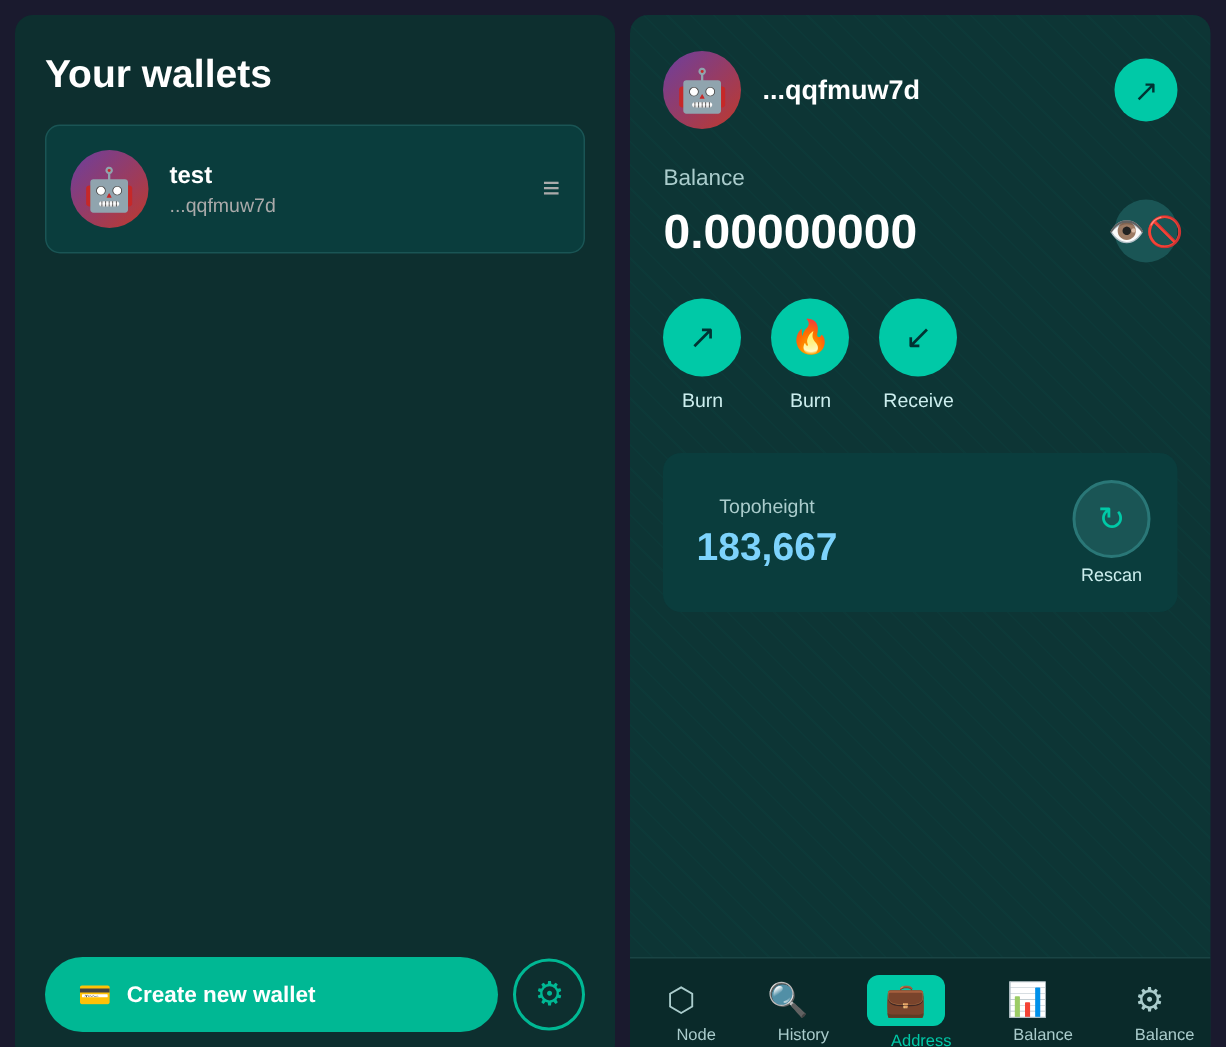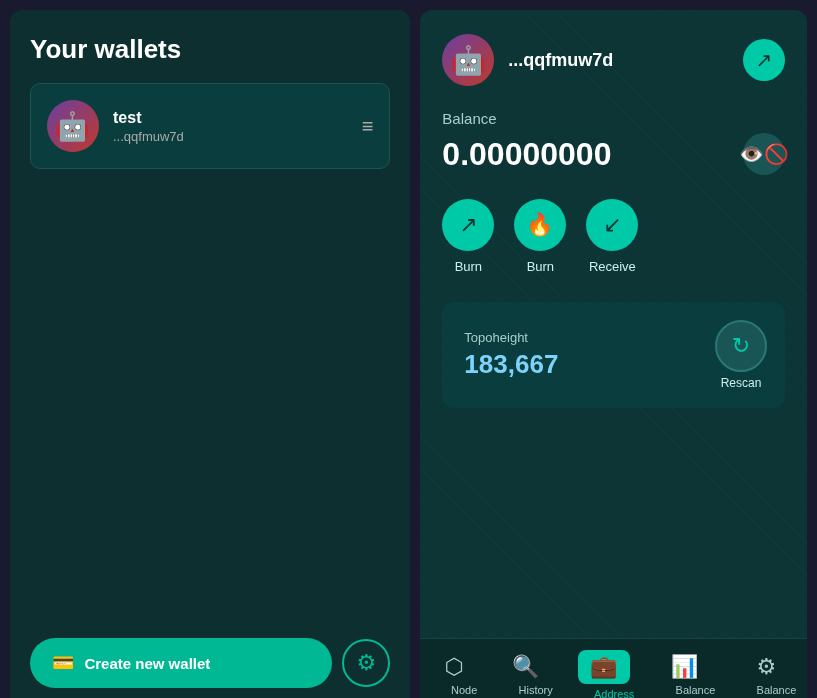--- a/index.html
+++ b/index.html
@@ -264,20 +264,21 @@
       padding: 18px 18px 18px 22px;
       display: flex;
       align-items: center;
       justify-content: space-between;
     }
 
     .topo-label {
       color: #aacccc;
       font-size: 13px;
       margin-bottom: 4px;
+      text-align: center;
     }
 
     .topo-value {
       color: #7dd3fc;
       font-size: 26px;
       font-weight: 700;
     }
 
     .rescan-btn-container {
       display: flex;

